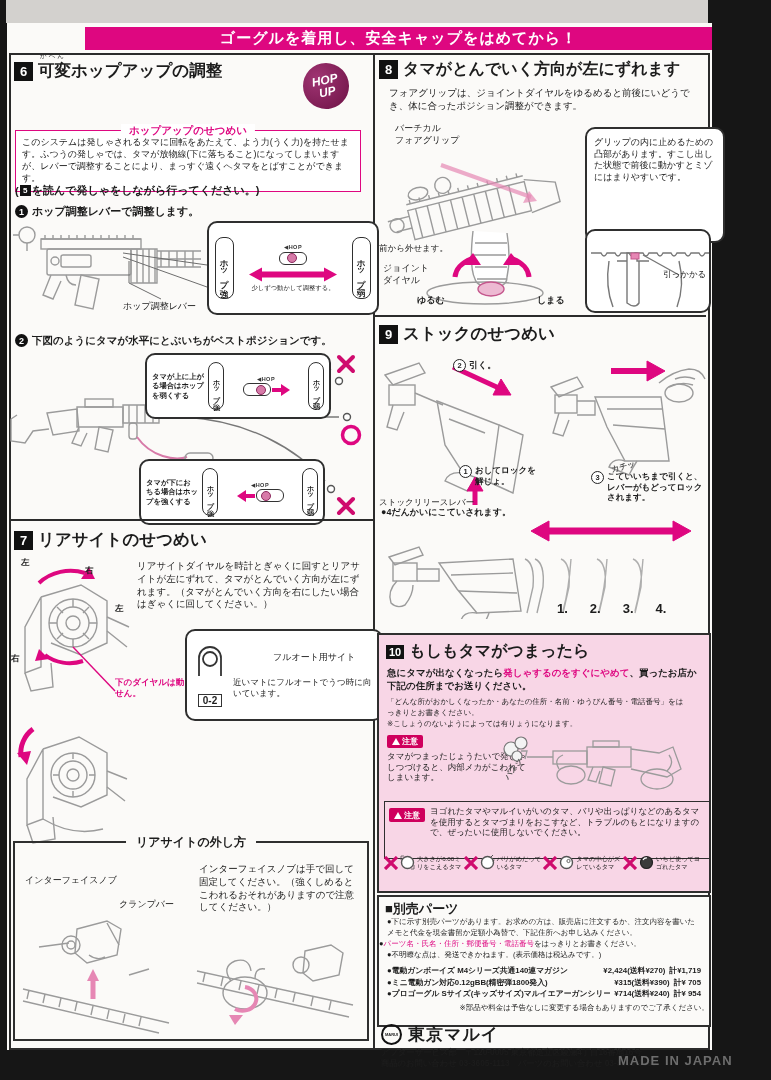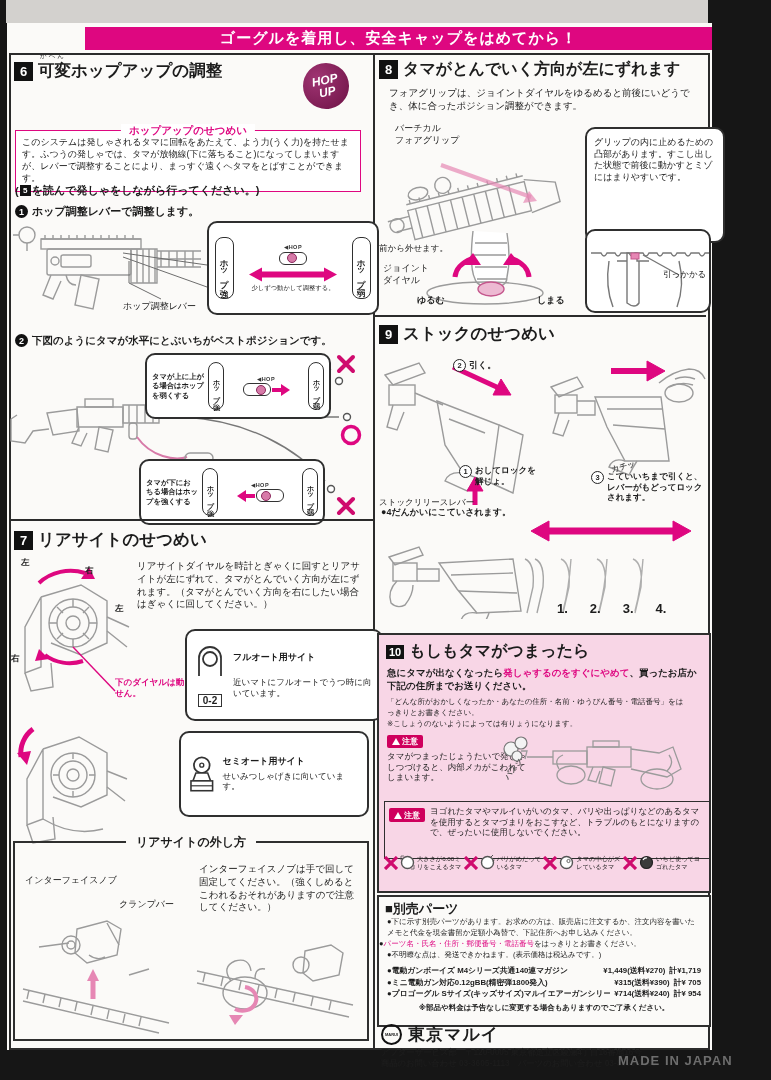--- a/index.html
+++ b/index.html
@@ -249,53 +249,40 @@
 
   <div class="abs callout" style="left:178px;top:606px;width:178px;height:76px;display:flex;align-items:center;gap:8px;padding:6px 8px;">
     <div style="display:flex;flex-direction:column;align-items:center;gap:18px;">
       <svg width="30" height="32" viewBox="0 0 30 32">
         <path d="M4,32 V14 a11,11 0 0 1 22,0 V32" stroke="#333" fill="#fff" stroke-width="1.8"></path>
         <circle cx="15" cy="15" r="7" stroke="#333" fill="#fff" stroke-width="1.8"></circle>
       </svg>
       <div style="border:1.6px solid #333;font-weight:bold;font-size:10px;padding:0 4px;background:#fff;">0-2</div>
     </div>
     <div>
-      <div class="label-s" style="font-weight:bold;">フルオート用サイト</div>
+      <div class="label-s" style="font-weight:normal;margin-left:40px;">フルオート用サイト</div>
       <div class="label-xs" style="margin-top:14px;">近いマトにフルオートでうつ時に向いています。</div>
     </div>
   </div>
 
   <svg class="abs" style="left:6px;top:690px;" width="120" height="140" viewBox="0 0 120 140">
     <g stroke="#9b9b9b" fill="none" stroke-width="1.4">
       <path d="M30,36 L66,24 L94,40 L94,82 L68,94 L40,84"></path>
       <path d="M30,36 L30,106 L14,112 L14,66 z"></path>
       <path d="M14,112 l6,18 l22,-4 l-2,-22"></path>
       <circle cx="60" cy="62" r="22"></circle>
         <circle cx="60" cy="62" r="14"></circle>
         <circle cx="60" cy="62" r="6"></circle>
       <path d="M60,40 v6 M60,78 v6 M40,62 h6 M76,62 h6"></path>
       <path d="M94,58 l20,8 M94,74 l18,14"></path>
       <path d="M30,106 q30,18 60,10"></path>
     </g>
     <path d="M20,16 A30,30 0 0 0 8,44" stroke="#de0780" fill="none" stroke-width="5"></path>
     <polygon points="4,40 14,52 18,38" fill="#de0780"></polygon>
   </svg>
-  <div class="abs callout" style="left:172px;top:708px;width:170px;height:70px;display:flex;align-items:center;gap:8px;padding:6px 8px;">
-    <svg width="26" height="38" viewBox="0 0 26 38">
-      <circle cx="13" cy="10" r="8" stroke="#333" fill="#fff" stroke-width="1.8"></circle>
-      <circle cx="13" cy="10" r="2" stroke="#333" fill="#fff" stroke-width="1.4"></circle>
-      <path d="M7,18 h12 l3,8 h-18 z" stroke="#333" fill="#fff" stroke-width="1.6"></path>
-      <rect x="2" y="26" width="22" height="10" stroke="#333" fill="#fff" stroke-width="1.6"></rect>
-      <path d="M2,31 h22" stroke="#333" stroke-width="1.2"></path>
-    </svg>
-    <div>
-      <div class="label-s" style="font-weight:bold;">セミオート用サイト</div>
-      <div class="label-xs" style="margin-top:3px;">せいみつしゃげきに向いています。</div>
-    </div>
-  </div>
 
   <div class="abs" style="left:6px;top:818px;width:352px;height:196px;border:2px solid #2f2f2f;">
     <span class="boxtitle">リアサイトの外し方</span>
     <span class="abs label-s" style="left:10px;top:32px;">インターフェイスノブ</span>
     <span class="abs label-s" style="left:104px;top:56px;">クランプバー</span>
     <div class="abs body-m" style="left:184px;top:20px;width:160px;">インターフェイスノブは手で回して固定してください。（強くしめるとこわれるおそれがありますので注意してください。）</div>
     <svg class="abs" style="left:4px;top:68px;" width="172" height="124" viewBox="0 0 172 124">
       <g stroke="#9b9b9b" fill="none" stroke-width="1.4">
         <path d="M4,78 L150,112 M4,90 L140,122 M10,79 l-2,9 M26,83 l-2,9 M42,87 l-2,9 M58,91 l-2,9 M74,95 l-2,9 M90,99 l-2,9 M106,103 l-2,9 M122,106 l-2,9"></path>
         <path d="M58,18 l30,-8 l14,8 l-4,26 l-30,8 l-12,-10 z"></path>
@@ -554,35 +541,35 @@
   <div class="abs" style="left:370px;top:872px;width:330px;height:128px;border:2px solid #2f2f2f;background:#fbfaf8;">
     <div class="abs" style="left:6px;top:3px;font-weight:bold;font-size:13px;">■別売パーツ</div>
     <div class="abs tiny" style="left:8px;top:20px;width:312px;">●下に示す別売パーツがあります。お求めの方は、販売店に注文するか、注文内容を書いたメモと代金を現金書留か定額小為替で、下記住所へお申し込みください。</div>
     <div class="abs tiny" style="left:0;top:42px;width:312px;">
       <span>●</span><span class="pink" style="font-weight:normal;">パーツ名・氏名・住所・郵便番号・電話番号</span><span>をはっきりとお書きください。</span>
     </div>
     <div class="abs tiny" style="left:8px;top:53px;width:312px;">●不明瞭な点は、発送できかねます。(表示価格は税込みです。)</div>
     <div class="abs" style="left:8px;top:68px;width:314px;">
       <div class="priceline">
         <span class="pricename">●電動ガンボーイズ M4シリーズ共通140連マガジン</span>
-        <span>¥1,449(送料¥270)</span>
+        <span>¥2,424(送料¥270)</span>
         <span>計¥1,719</span>
       </div>
       <div class="priceline">
         <span class="pricename">●ミニ電動ガン対応0.12gBB(精密弾1800発入)</span>
         <span>¥315(送料¥390)</span>
         <span>計¥ 705</span>
       </div>
       <div class="priceline">
         <span class="pricename">●プロゴーグル Sサイズ(キッズサイズ)マルイエアーガンシリーズ全対応</span>
         <span>¥714(送料¥240)</span>
         <span>計¥ 954</span>
       </div>
     </div>
-    <div class="abs tiny" style="left:0;top:106px;width:330px;text-align:center;font-weight:bold;">※部品や料金は予告なしに変更する場合もありますのでご了承ください。</div>
+    <div class="abs tiny" style="left:0;top:106px;width:330px;text-align:right;font-weight:normal;">※部品や料金は予告なしに変更する場合もありますのでご了承ください。</div>
   </div>
 
   <div class="abs" style="left:374px;top:1000px;width:326px;">
     <div style="display:flex;align-items:center;gap:6px;">
       <span style="width:17px;height:17px;border:2.5px solid #111;border-radius:50%;display:inline-flex;align-items:center;justify-content:center;font-size:4px;font-weight:bold;">MARUI</span>
       <span style="font-size:17px;font-weight:bold;letter-spacing:1px;">東京マルイ</span>
     </div>
     <div style="font-size:8.3px;font-weight:bold;margin-top:1px;">アフターサービス部　〒120-0005 東京都足立区綾瀬4丁目16番地16号</div>
     <div style="font-size:8.3px;font-weight:bold;">商品のお問い合わせ 03-3605-1113　パーツのお問い合わせ 03-3605-9669</div>
   </div>

